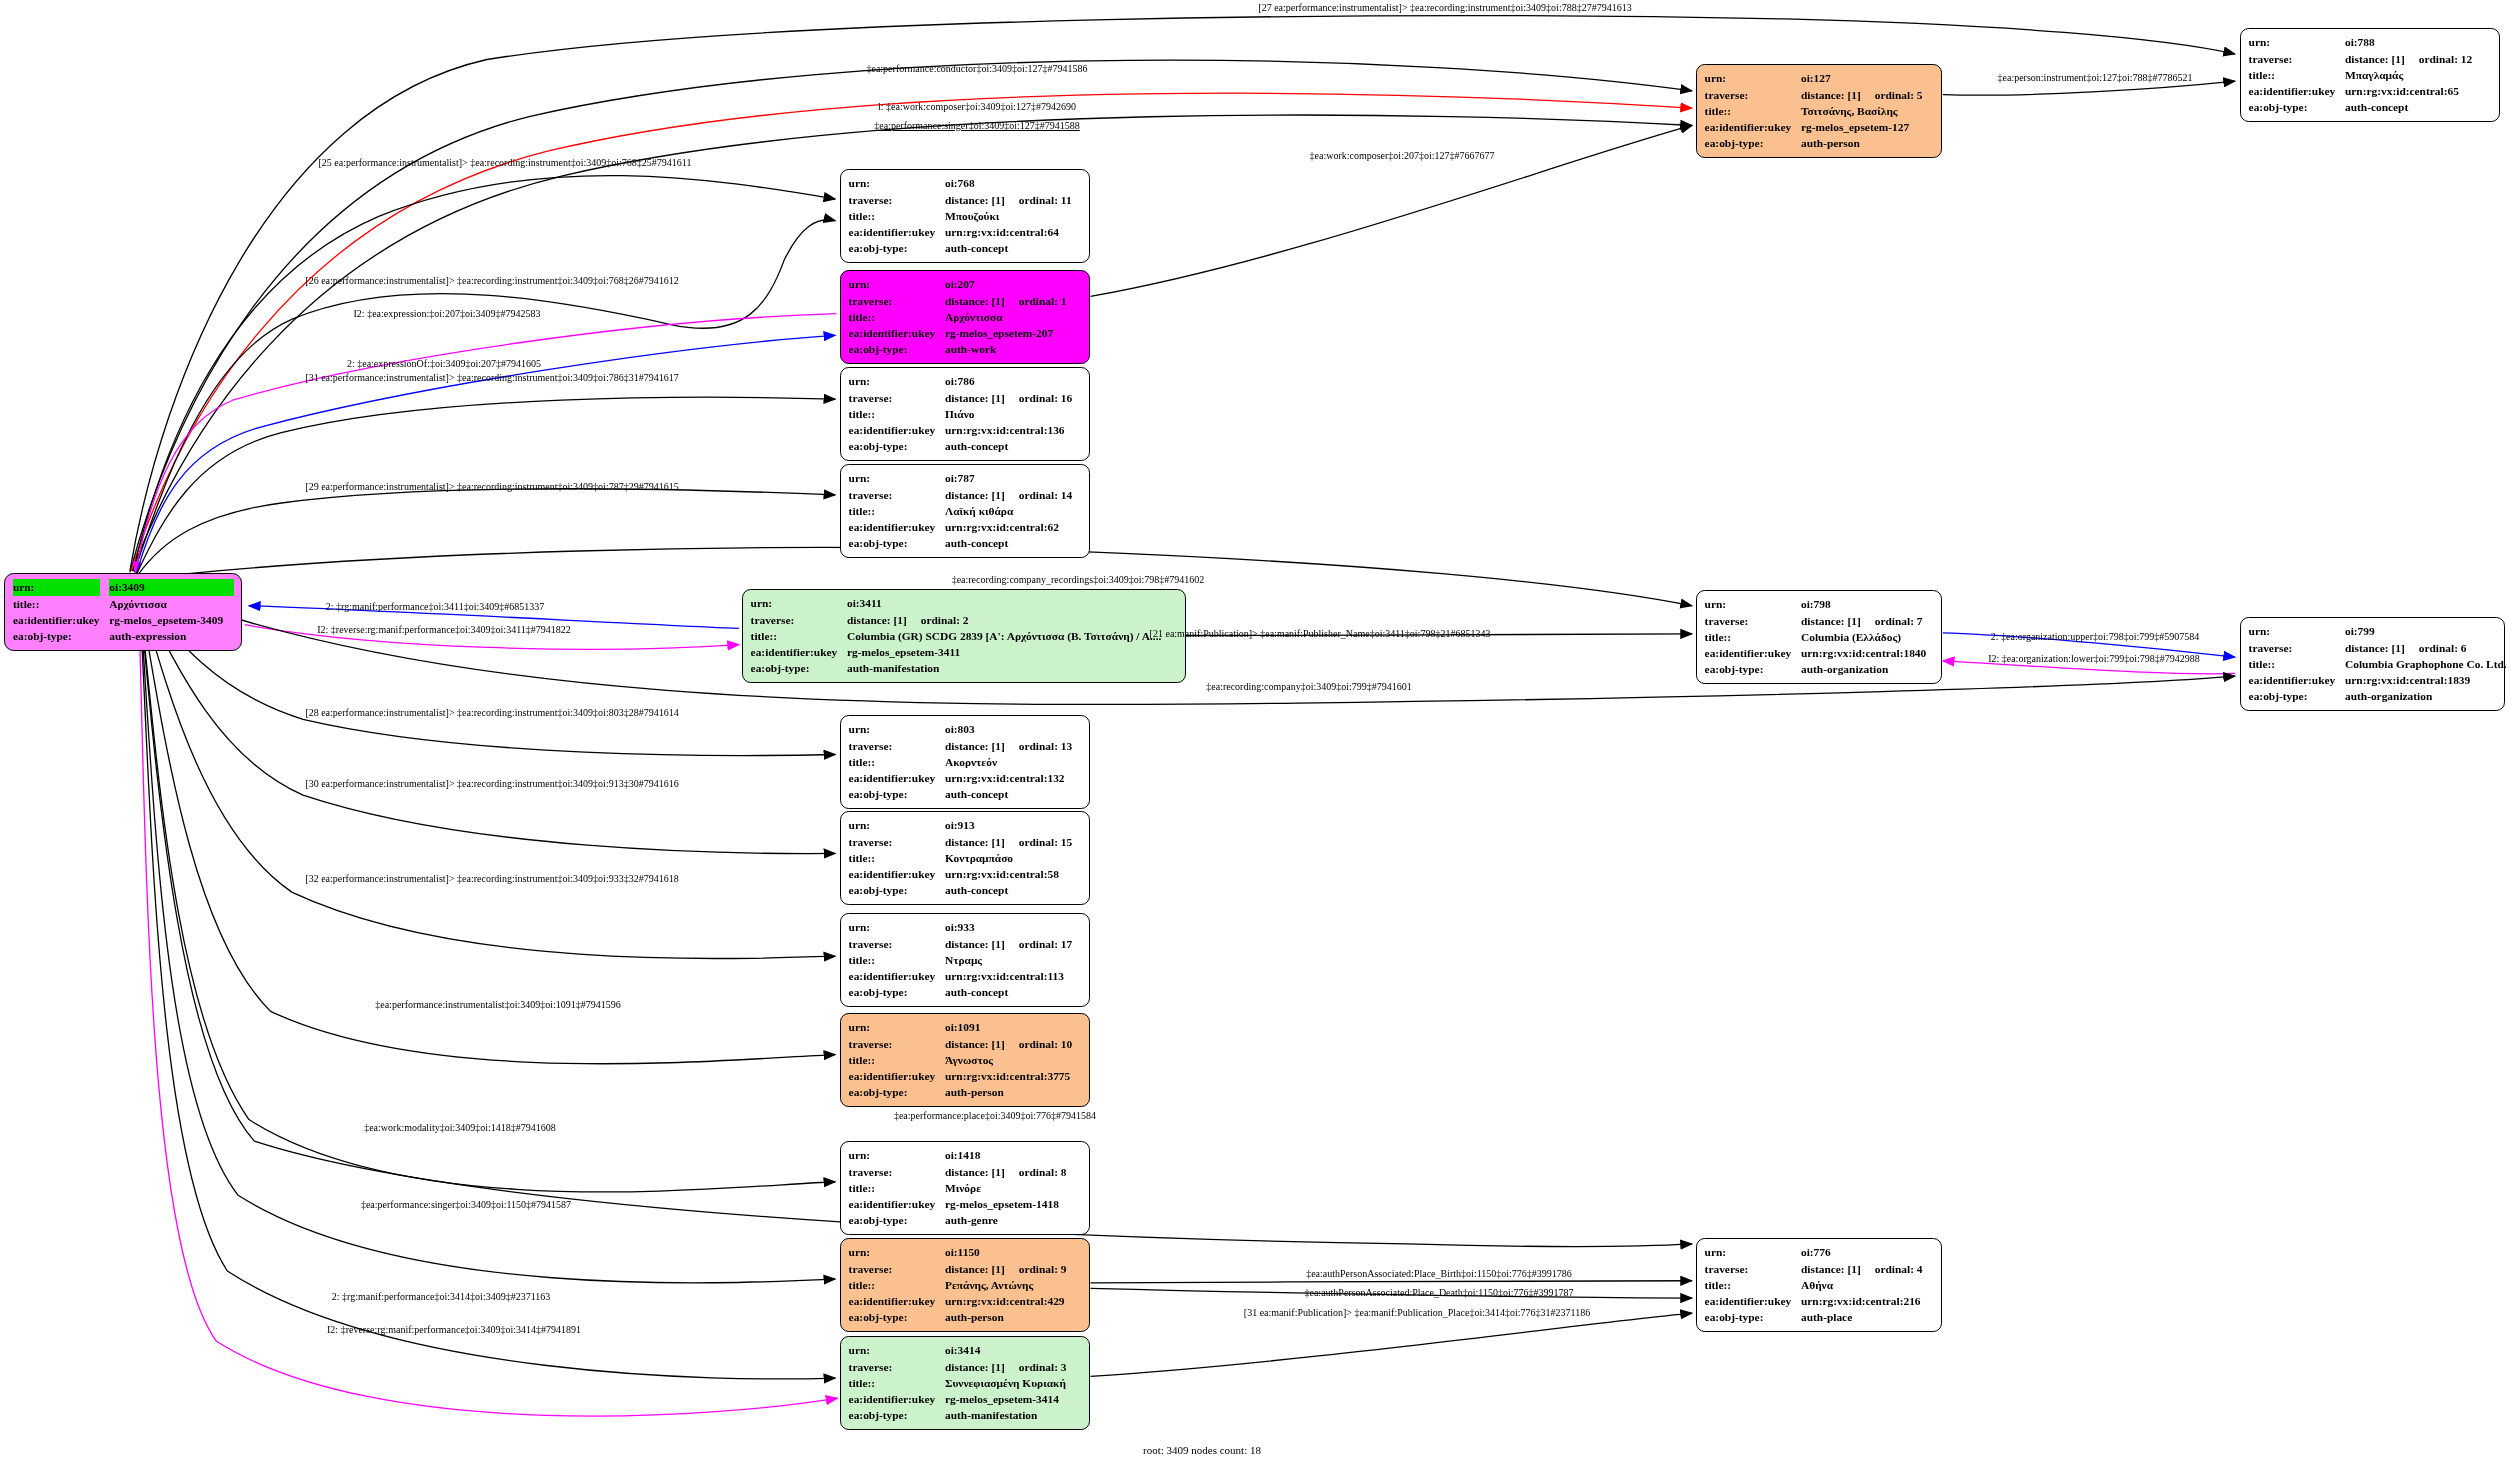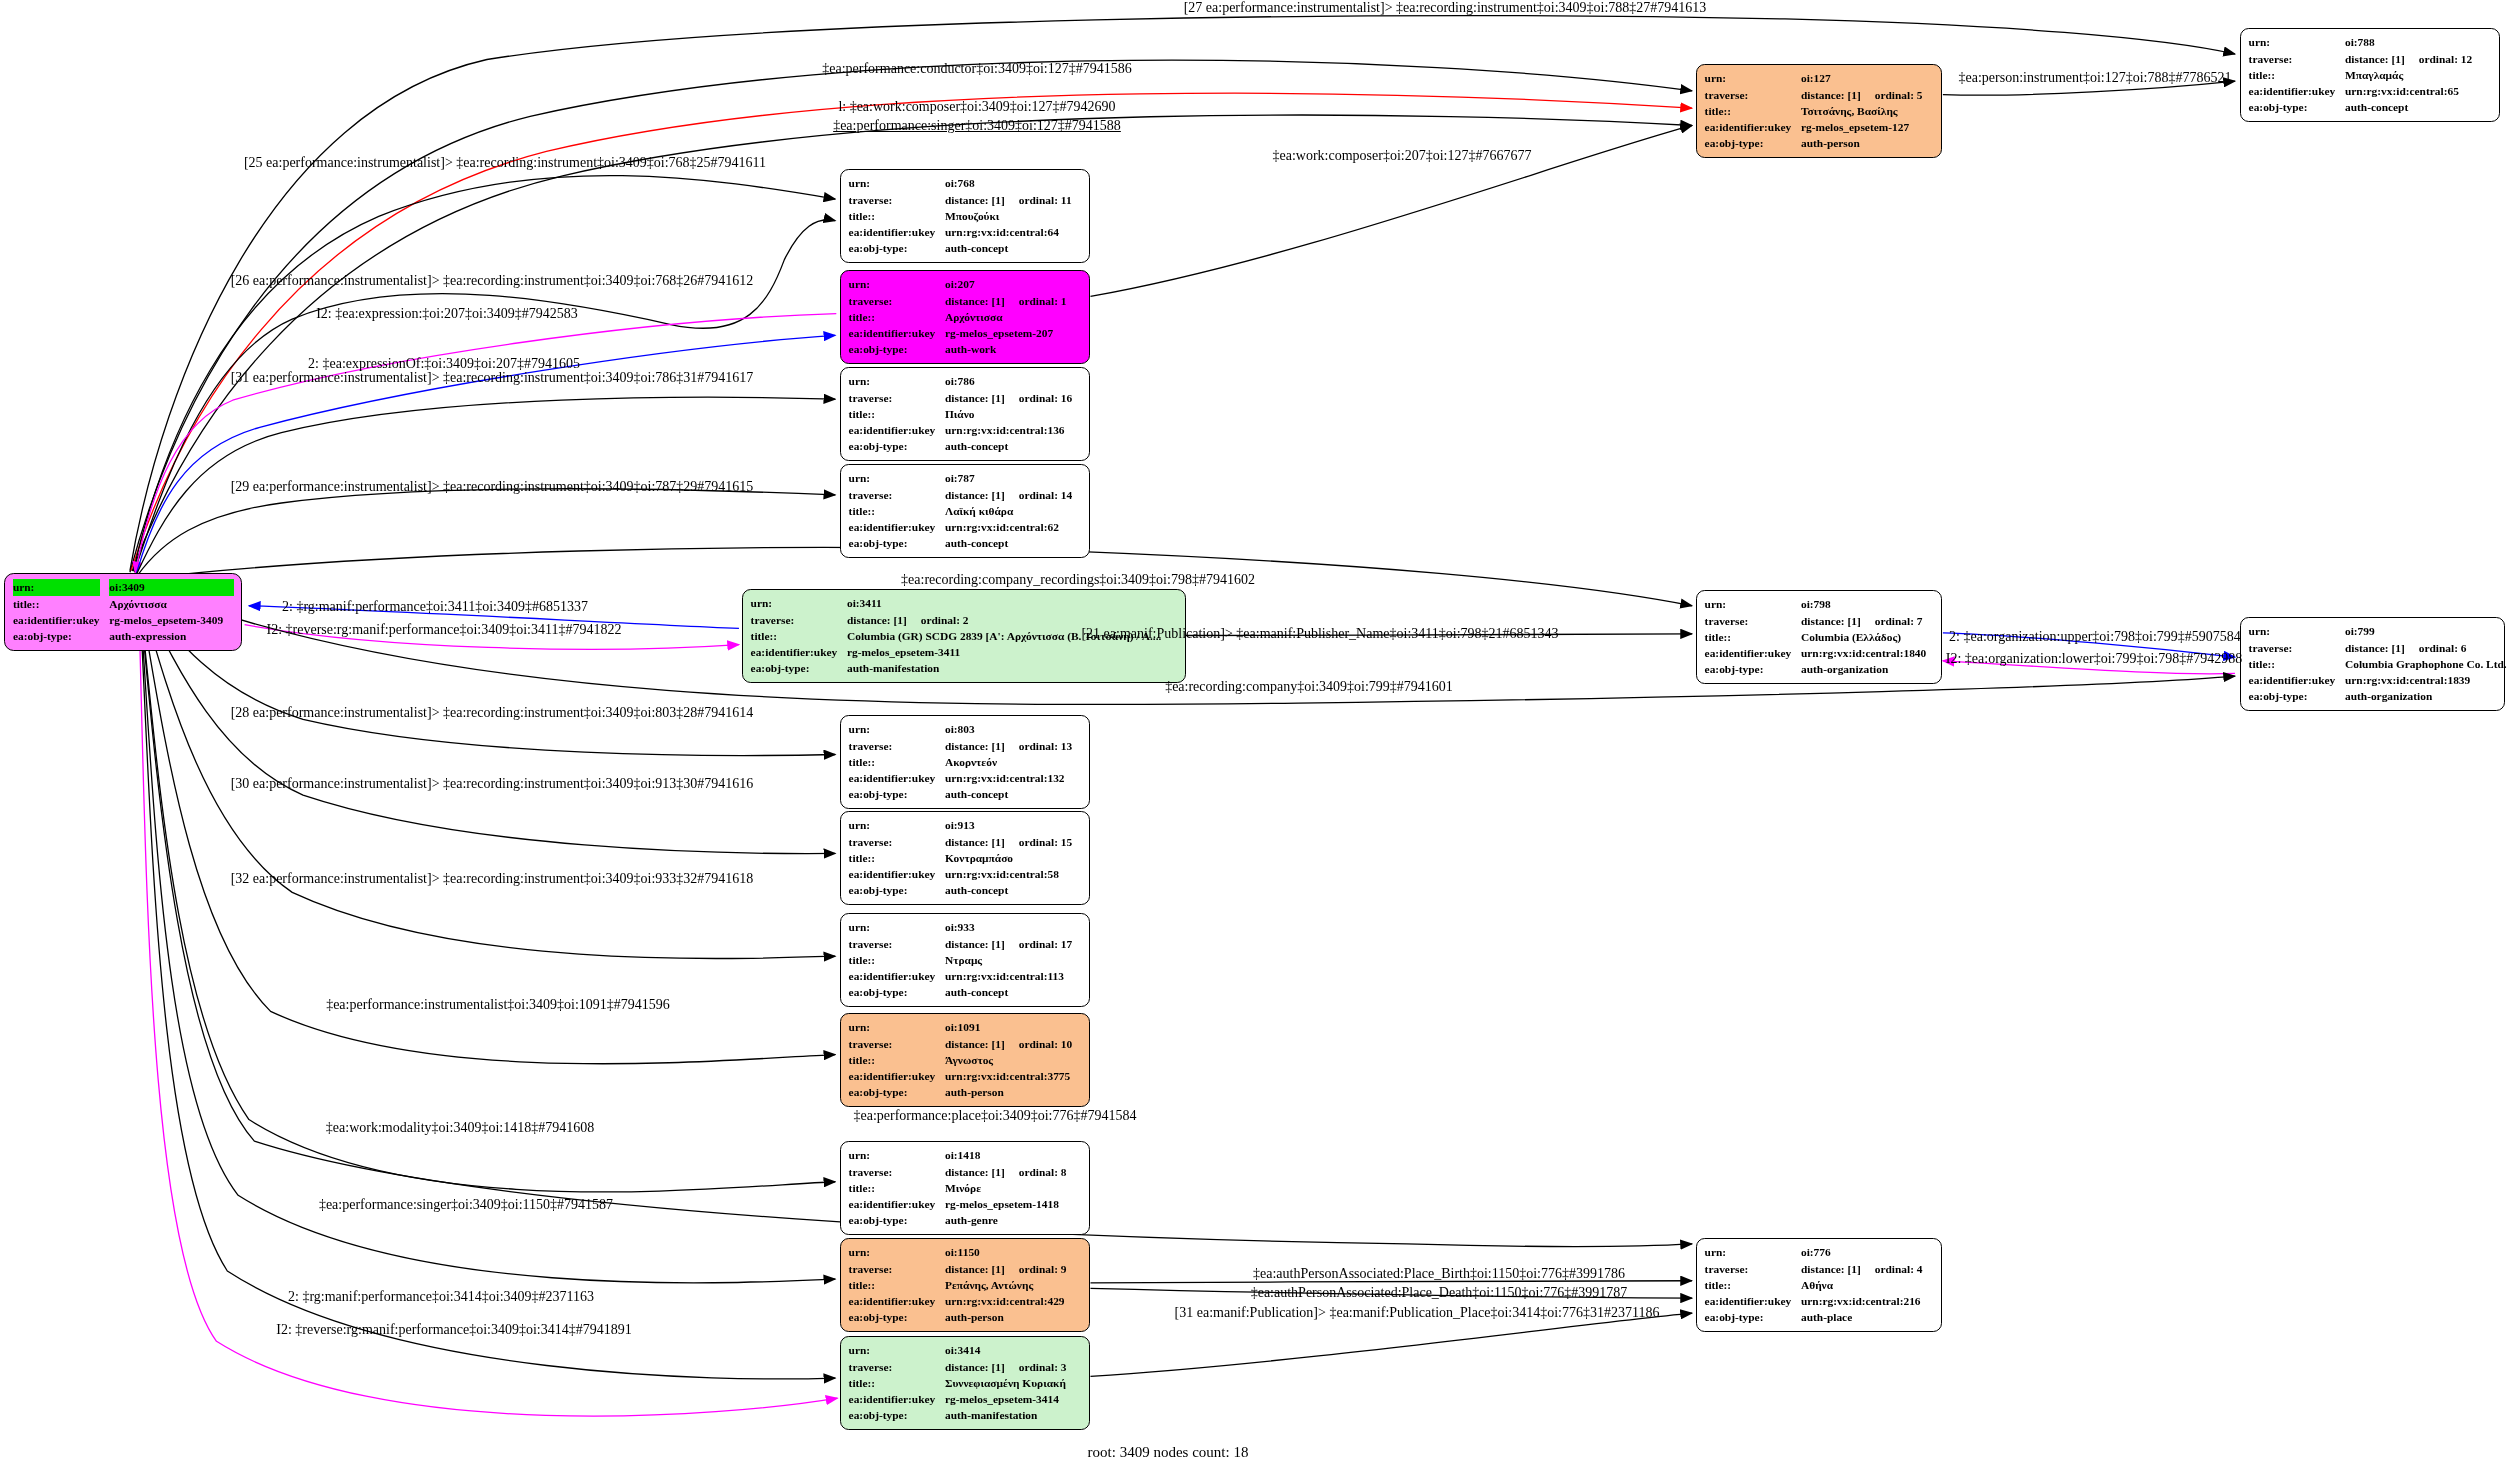--- a/index.html
+++ b/index.html
@@ -9,23 +9,23 @@
 
   .node{position:absolute;box-sizing:border-box;border:1.1px solid #000;border-radius:8.7px;
         background:#ffffff;padding:5.4px 7.6px;font-weight:bold;}
   .node.root{border-radius:9.7px;}
   .ntable{display:grid;grid-template-columns:auto 1fr;column-gap:9.7px;row-gap:0px;}
   .k{font-size:11.4px;color:#000;white-space:nowrap;line-height:1.42;}
   .v{font-size:11.4px;color:#000;white-space:nowrap;line-height:1.42;}
   .v .ord{padding-left:14px;}
   .hl{background:#00e000;}
 
-  .elabel{position:absolute;font-size:14px;color:#000;white-space:nowrap;
+  .elabel{position:absolute;font-size:10px;color:#000;white-space:nowrap;
           line-height:1;transform:translate(-50%,-50%);background:transparent;}
-  .caption{position:absolute;font-size:15px;color:#000;white-space:nowrap;transform:translateX(-50%);}
+  .caption{position:absolute;font-size:11px;color:#000;white-space:nowrap;transform:translateX(-50%);margin-left:34px;}
 </style>
 </head>
 <body>
 
 <div id="canvas">
   <svg id="edges" viewBox="0 0 4644 2705">
     <defs>
       <marker id="ah-black" markerWidth="10" markerHeight="8" refX="9" refY="4" orient="auto" markerUnits="strokeWidth">
         <path d="M0,0 L10,4 L0,8 z" fill="#000000"></path>
       </marker>

